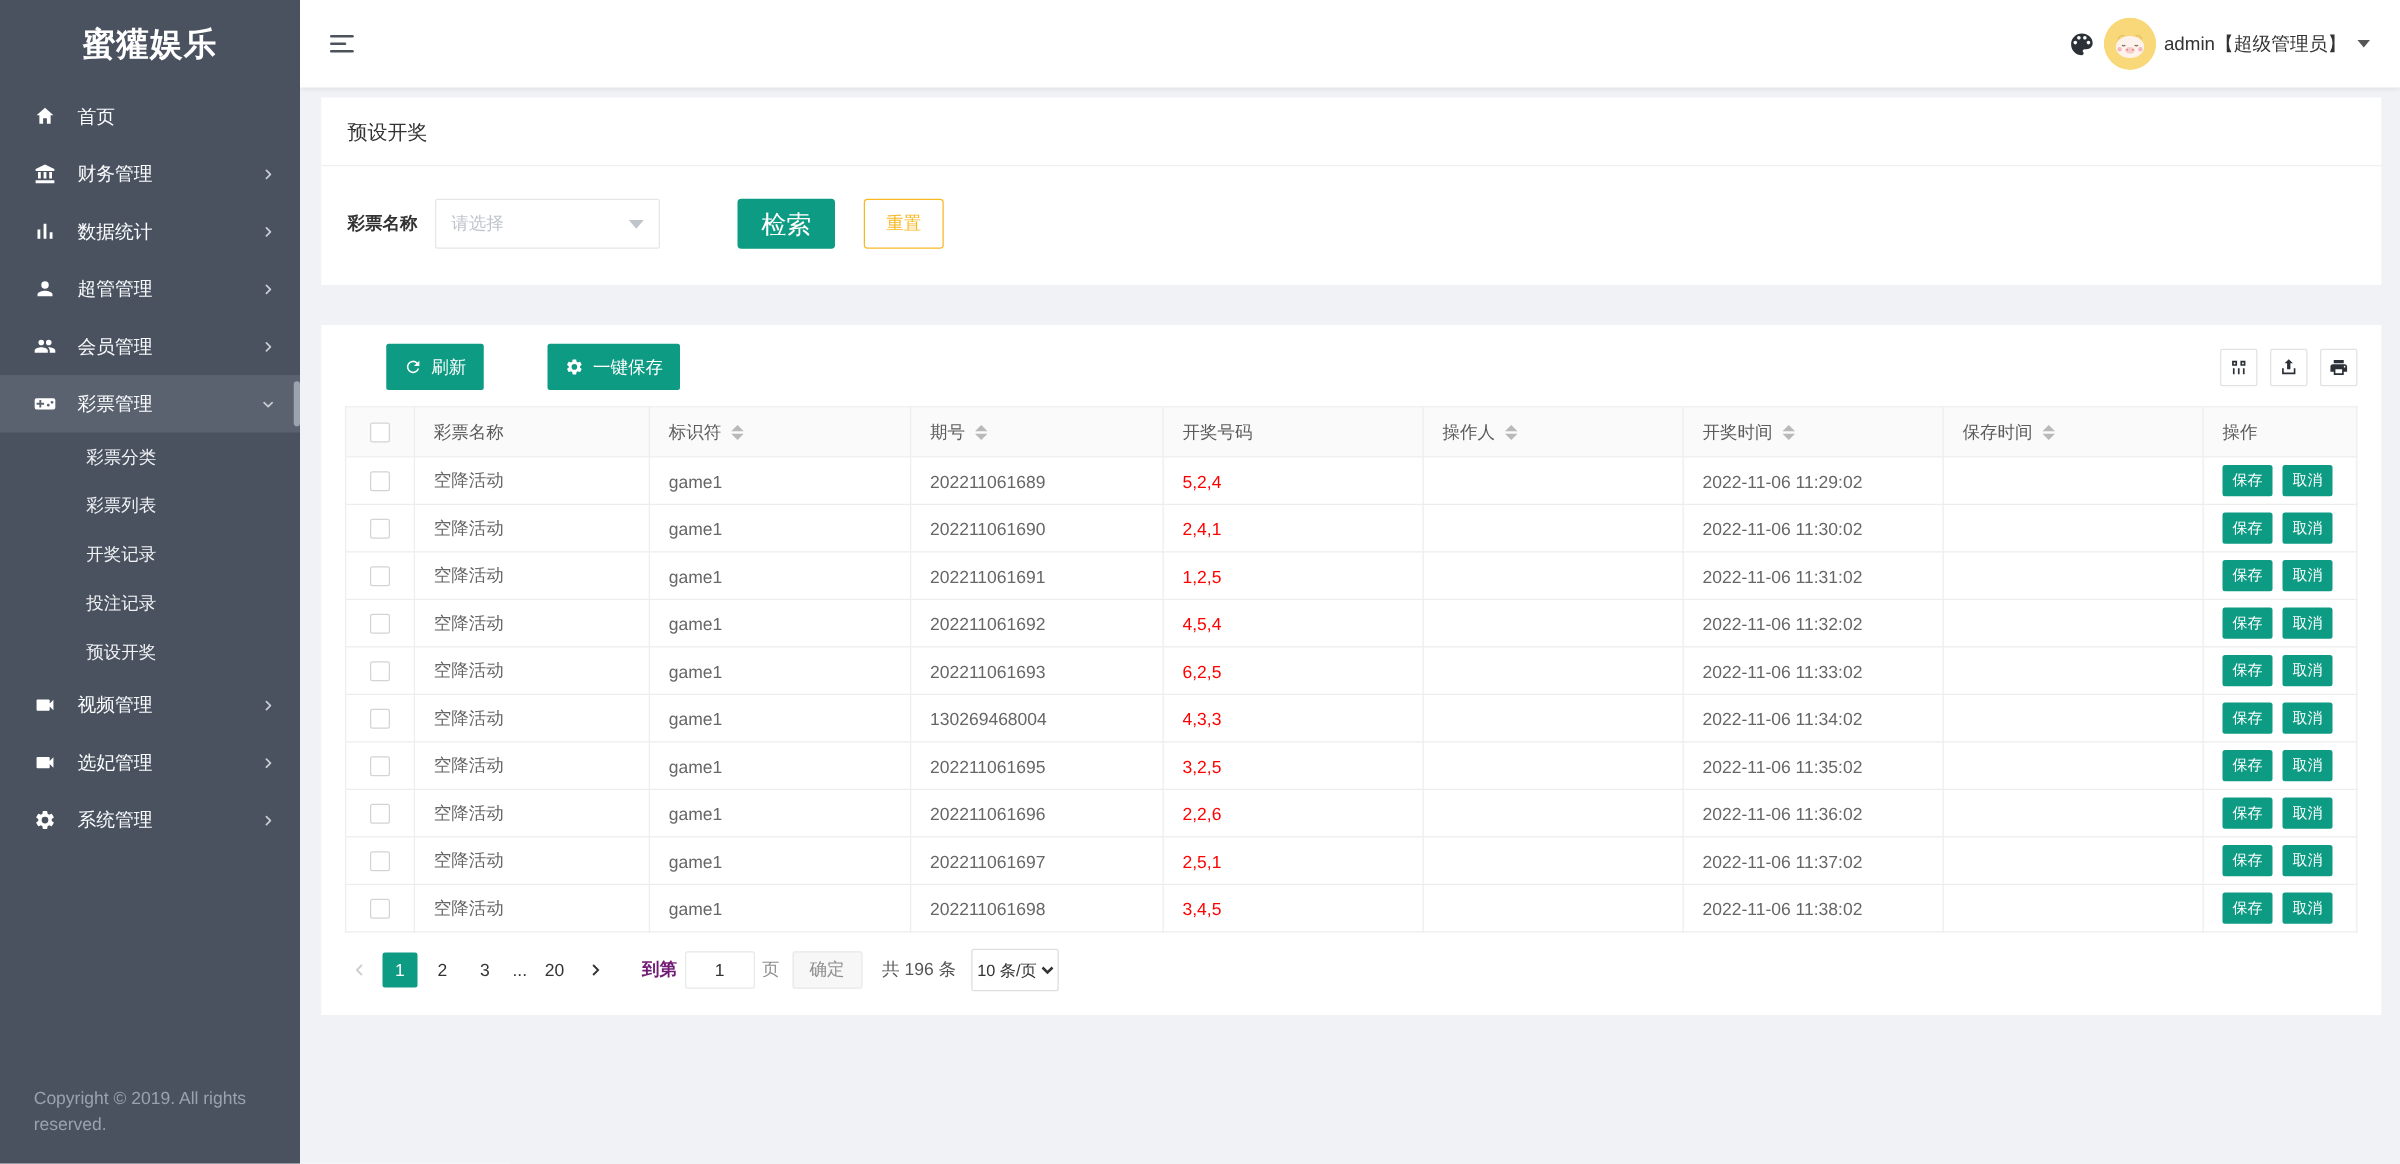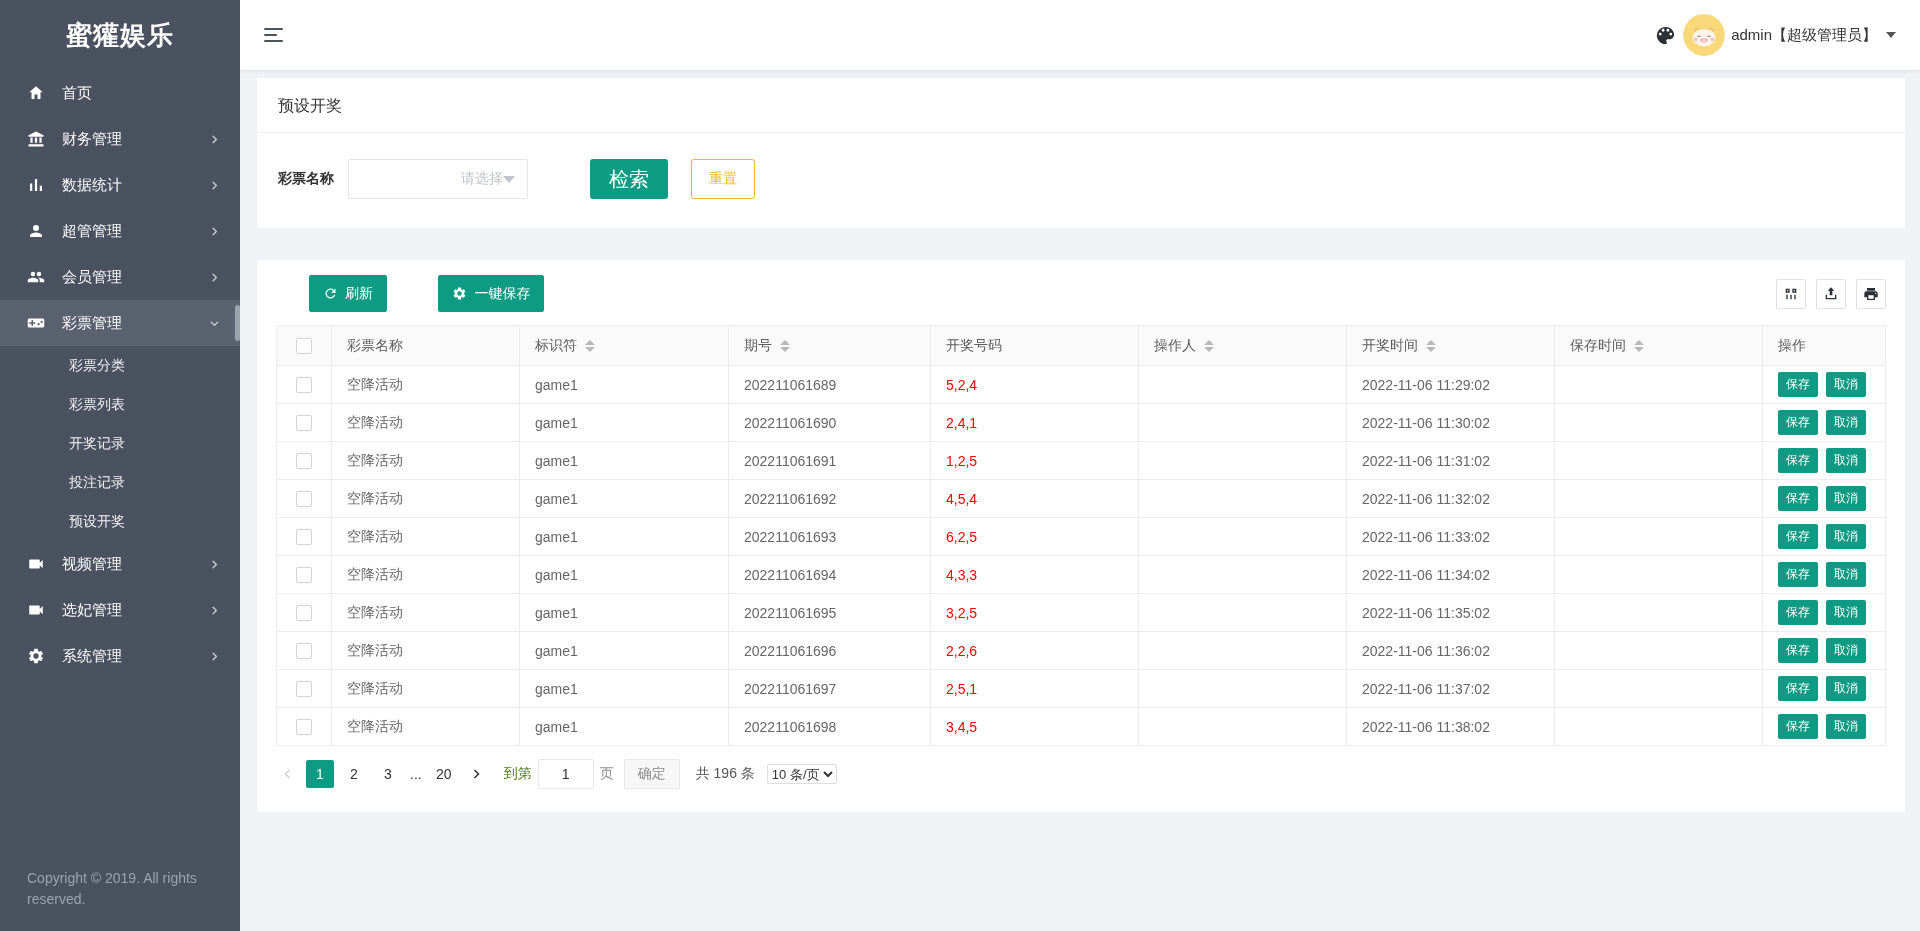--- a/index.html
+++ b/index.html
@@ -36,21 +36,21 @@
   .palette svg{width:23px;height:23px;fill:currentColor;}
   .avatar{width:42px;height:42px;border-radius:50%;overflow:hidden;cursor:pointer;flex:none;}
   .user{display:flex;align-items:center;gap:9px;font-size:15px;color:#333;cursor:pointer;}
   .caret{width:0;height:0;border-left:5px solid transparent;border-right:5px solid transparent;border-top:6px solid #555;}
   
   .card{position:absolute;left:17px;right:15px;background:#fff;}
   .filter-card{top:78px;height:150px;}
   .card-title{padding:18px 21px 15px;font-size:16px;color:#333;border-bottom:1px solid #f0f0f0;}
   .filter-row{display:flex;align-items:center;padding:26px 21px;}
   .filter-label{font-size:14px;font-weight:bold;color:#333;margin-right:14px;}
-  .select-box{width:180px;height:40px;border:1px solid #e6e6e6;border-radius:2px;background:#fff;display:flex;align-items:center;justify-content:flex-end;padding:0 12px;font-size:14px;color:#c0c4cc;cursor:pointer;}
+  .select-box{width:180px;height:40px;border:1px solid #e6e6e6;border-radius:2px;background:#fff;display:flex;align-items:center;justify-content:space-between;padding:0 12px;font-size:14px;color:#c0c4cc;cursor:pointer;}
   .select-caret{width:0;height:0;border-left:6px solid transparent;border-right:6px solid transparent;border-top:7px solid #c0c4cc;}
   .btn-search{margin-left:62px;height:40px;padding:0 19px;border:none;border-radius:3px;background:var(--accent);color:#fff;font-size:20px;cursor:pointer;}
   .btn-reset{margin-left:23px;height:40px;padding:0 17px;border:1px solid var(--warning);border-radius:3px;background:#fff;color:var(--warning);font-size:14px;cursor:pointer;}
   
   .table-card{top:260px;height:552px;padding:15px 19px;}
   .toolbar{display:flex;align-items:center;justify-content:space-between;margin-bottom:13px;}
   .btn-teal{height:37px;display:inline-flex;align-items:center;gap:7px;border:none;border-radius:2px;background:var(--accent);color:#fff;font-size:14px;padding:0 14px;margin-right:14px;cursor:pointer;margin-left:33px;}
   .btn-teal svg{width:15px;height:15px;fill:#fff;}
   .tool-icons{display:flex;gap:10px;}
   .icon-btn{width:30px;height:30px;border:1px solid #e2e2e2;border-radius:2px;background:#fff;display:inline-flex;align-items:center;justify-content:center;color:#2b2f36;cursor:pointer;padding:0;}
@@ -68,26 +68,26 @@
   .btn-mini{background:var(--accent);color:#fff;border:none;border-radius:2px;font-size:12px;padding:4px 8px;margin-right:8px;cursor:pointer;}
   
   .pager{display:flex;align-items:center;margin-top:13px;font-size:14px;color:#333;gap:6px;}
   .pg-arrow{display:inline-flex;align-items:center;justify-content:center;width:24px;height:28px;cursor:pointer;}
   .pg-arrow svg{width:12px;height:12px;stroke:currentColor;fill:none;stroke-width:3;}
   .pg-arrow.prev{color:#cfcfcf;}
   .pg-arrow.next{color:#333;}
   .pg-num{min-width:28px;height:28px;line-height:28px;text-align:center;border-radius:2px;cursor:pointer;color:#333;padding:0 4px;}
   .pg-num.active{background:var(--accent);color:#fff;}
   .pg-ellipsis{color:#333;padding:0 2px;}
-  .pg-goto{color:#4d7c0f;margin-left:10px;}
+  .pg-goto{color:#701a75;margin-left:20px;font-weight:bold;}
   .pg-input{width:56px;height:30px;border:1px solid #e8e8e8;border-radius:2px;text-align:center;font-size:14px;color:#333;}
   .pg-page{color:#8d8d8d;}
   .pg-confirm{height:30px;padding:0 13px;border:1px solid #e8e8e8;border-radius:2px;background:#f7f7f7;color:#8d8d8d;font-size:14px;cursor:pointer;margin:0 4px;}
   .pg-total{color:#555;margin:0 6px;}
-  .pg-size{height:20px;border:1px solid #dedede;border-radius:2px;background:#fff;font-size:13px;color:#333;font-family:inherit;}
+  .pg-size{height:34px;border:1px solid #dedede;border-radius:2px;background:#fff;font-size:13px;color:#333;font-family:inherit;}
 </style>
 </head>
 <body>
 
 <aside class="sidebar">
   <div class="logo">蜜獾娱乐</div>
   <nav id="menu">
       <div class="menu-item">
         <span class="mi-icon">
           <svg viewBox="0 0 24 24">
@@ -392,21 +392,21 @@
             <td class="red">6,2,5</td>
             <td></td>
             <td>2022-11-06 11:33:02</td>
             <td></td>
             <td><button class="btn-mini">保存</button><button class="btn-mini">取消</button></td>
           </tr>
           <tr>
             <td class="cb-col"><span class="cb"></span></td>
             <td>空降活动</td>
             <td>game1</td>
-            <td>202211061694</td>
+            <td>130269468004</td>
             <td class="red">4,3,3</td>
             <td></td>
             <td>2022-11-06 11:34:02</td>
             <td></td>
             <td><button class="btn-mini">保存</button><button class="btn-mini">取消</button></td>
           </tr>
           <tr>
             <td class="cb-col"><span class="cb"></span></td>
             <td>空降活动</td>
             <td>game1</td>

